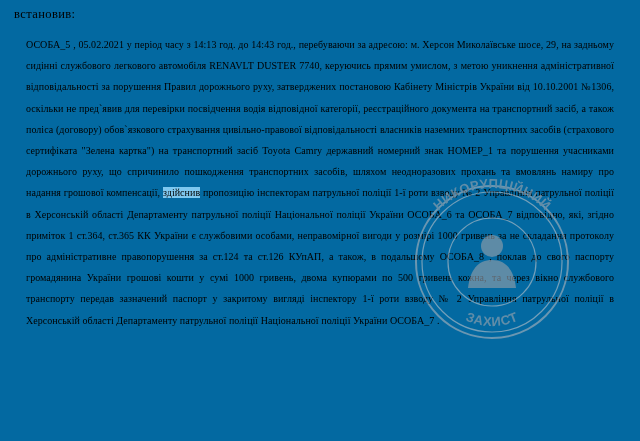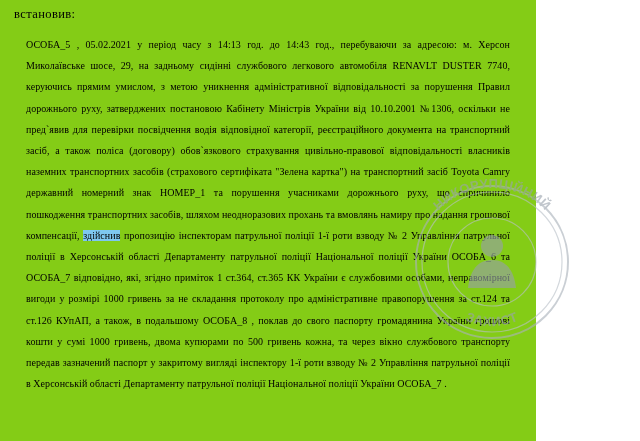--- a/index.html
+++ b/index.html
@@ -9,25 +9,25 @@
   body {
     width: 640px;
     height: 441px;
     background: #ffffff;
     font-family: "Liberation Serif", serif;
     color: #000000;
     overflow: hidden;
   }
   .page {
     position: relative;
-    width: 536px;
+    width: 640px;
     height: 441px;
     box-sizing: border-box;
     padding: 6px 14px 0 14px;
-    background: #84cc16;
+    background: #0369a1;
   }
   .lead-line {
     font-size: 12.5px;
     line-height: 16px;
     letter-spacing: 0.4px;
     margin: 0 0 5px 0;
   }
   .body-text {
     font-size: 10px;
     line-height: 21.2px;

